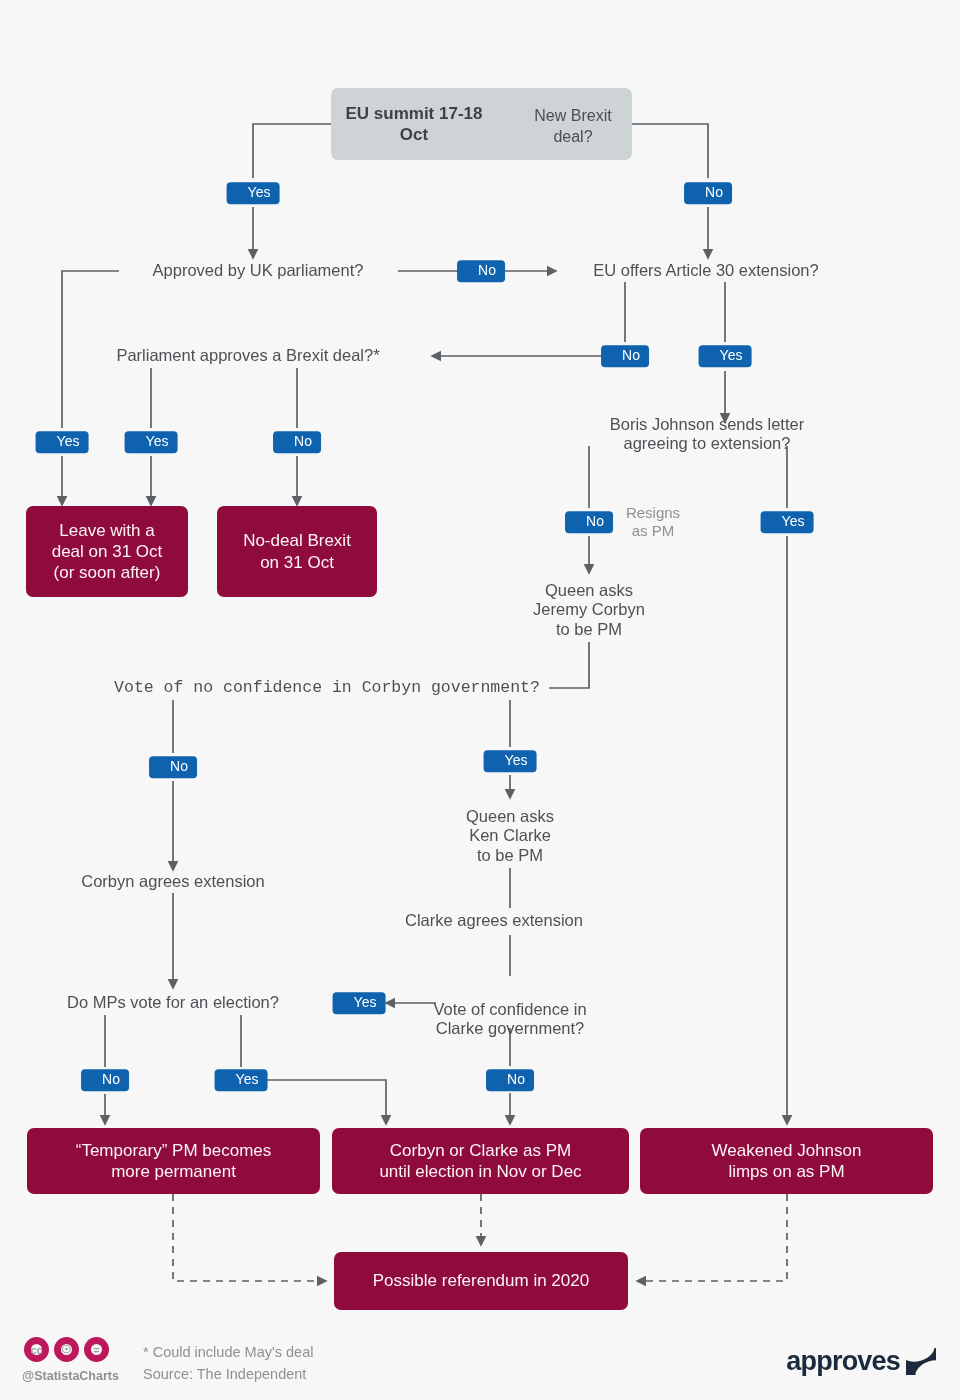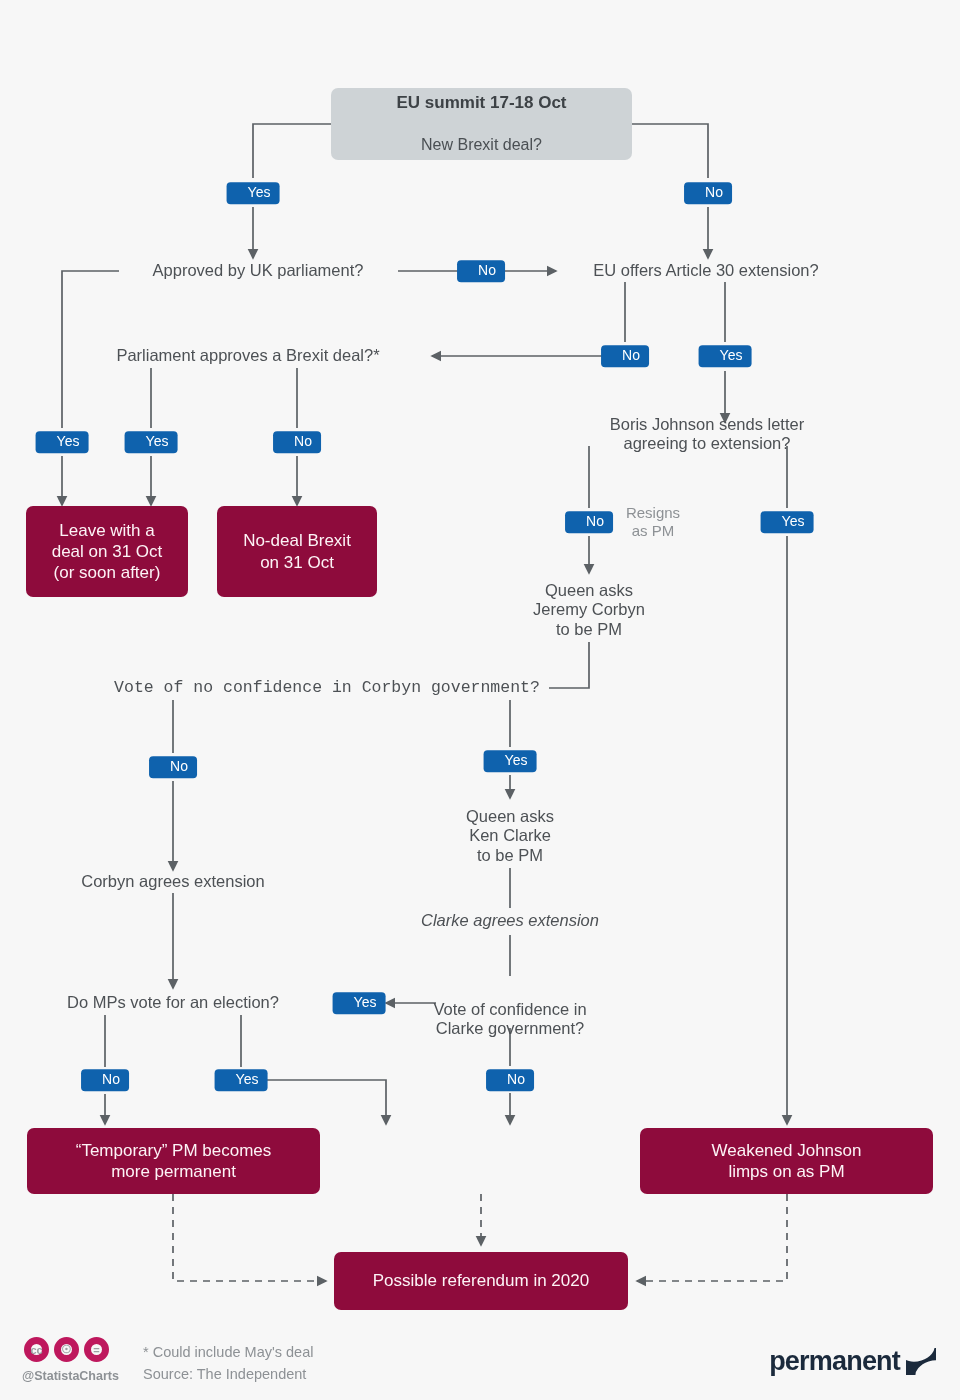--- a/index.html
+++ b/index.html
@@ -18,21 +18,21 @@
     position:absolute;left:26px;top:22px;
     font-size:27px;font-weight:bold;color:#4d4d4d;
     letter-spacing:-0.2px;
   }
 
   
   .start-box{
     position:absolute;
     background:#ced3d6;
     border-radius:7px;
-    display:flex;flex-direction:column;
+    display:flex;flex-direction:row;
     align-items:center;justify-content:center;
     text-align:center;
     gap:17px;
   }
   .start-title{font-size:17px;font-weight:bold;color:#3d4246;line-height:1.25;}
   .start-sub{font-size:16px;color:#4a4f53;line-height:1.3;margin-top:5px;}
 
   
   .node{
     position:absolute;
@@ -216,21 +216,21 @@
 to be PM</div>
 
   <div class="node" style="left:327px;top:688px;font-family:Liberation Mono, monospace;">Vote of no confidence in Corbyn government?</div>
 
   <div class="node" style="left:173px;top:882px;">Corbyn agrees extension</div>
 
   <div class="node" style="left:510px;top:836px;">Queen asks
 Ken Clarke
 to be PM</div>
 
-  <div class="node" style="left:510px;top:921px;font-style:italic;">Clarke agrees extension</div>
+  <div class="node" style="left:494px;top:921px;">Clarke agrees extension</div>
 
   <div class="node" style="left:510px;top:1002px;margin-top:17px;">Vote of confidence in
 Clarke government?</div>
 
   <div class="node" style="left:173px;top:1003px;">Do MPs vote for an election?</div>
 
   <div class="badge" style="left:253px;top:193px;">Yes</div>
   <div class="badge" style="left:708px;top:193px;">No</div>
 
   <div class="badge" style="left:481px;top:271px;">No</div>
@@ -257,34 +257,36 @@
   <div class="out" style="left:26px;top:506px;width:162px;height:91px;">Leave with a
 deal on 31 Oct
 (or soon after)</div>
 
   <div class="out" style="left:217px;top:506px;width:160px;height:91px;">No-deal Brexit
 on 31 Oct</div>
 
   <div class="out" style="left:27px;top:1128px;width:293px;height:66px;">“Temporary” PM becomes
 more permanent</div>
 
+  <div class="out" style="left:332px;top:1128px;width:297px;height:66px;">Corbyn or Clarke as PM
+until election in Nov or Dec</div>
 
   <div class="out" style="left:640px;top:1128px;width:293px;height:66px;">Weakened Johnson
 limps on as PM</div>
 
   <div class="out" style="left:334px;top:1252px;width:294px;height:58px;">Possible referendum in 2020</div>
 
   <div class="cc">
     <div class="cc-circle">cc</div>
     <div class="cc-circle">☉</div>
     <div class="cc-circle">=</div>
   </div>
   <div class="cc-handle">@StatistaCharts</div>
 
   <div class="footer-note">* Could include May's deal
 Source: The Independent</div>
 
   <div class="logo">
-    <div class="logo-word">permanent</div>
+    <div class="logo-word">approves</div>
     <div class="logo-mark"></div>
   </div>
 
 </div>
 
 </body></html>

